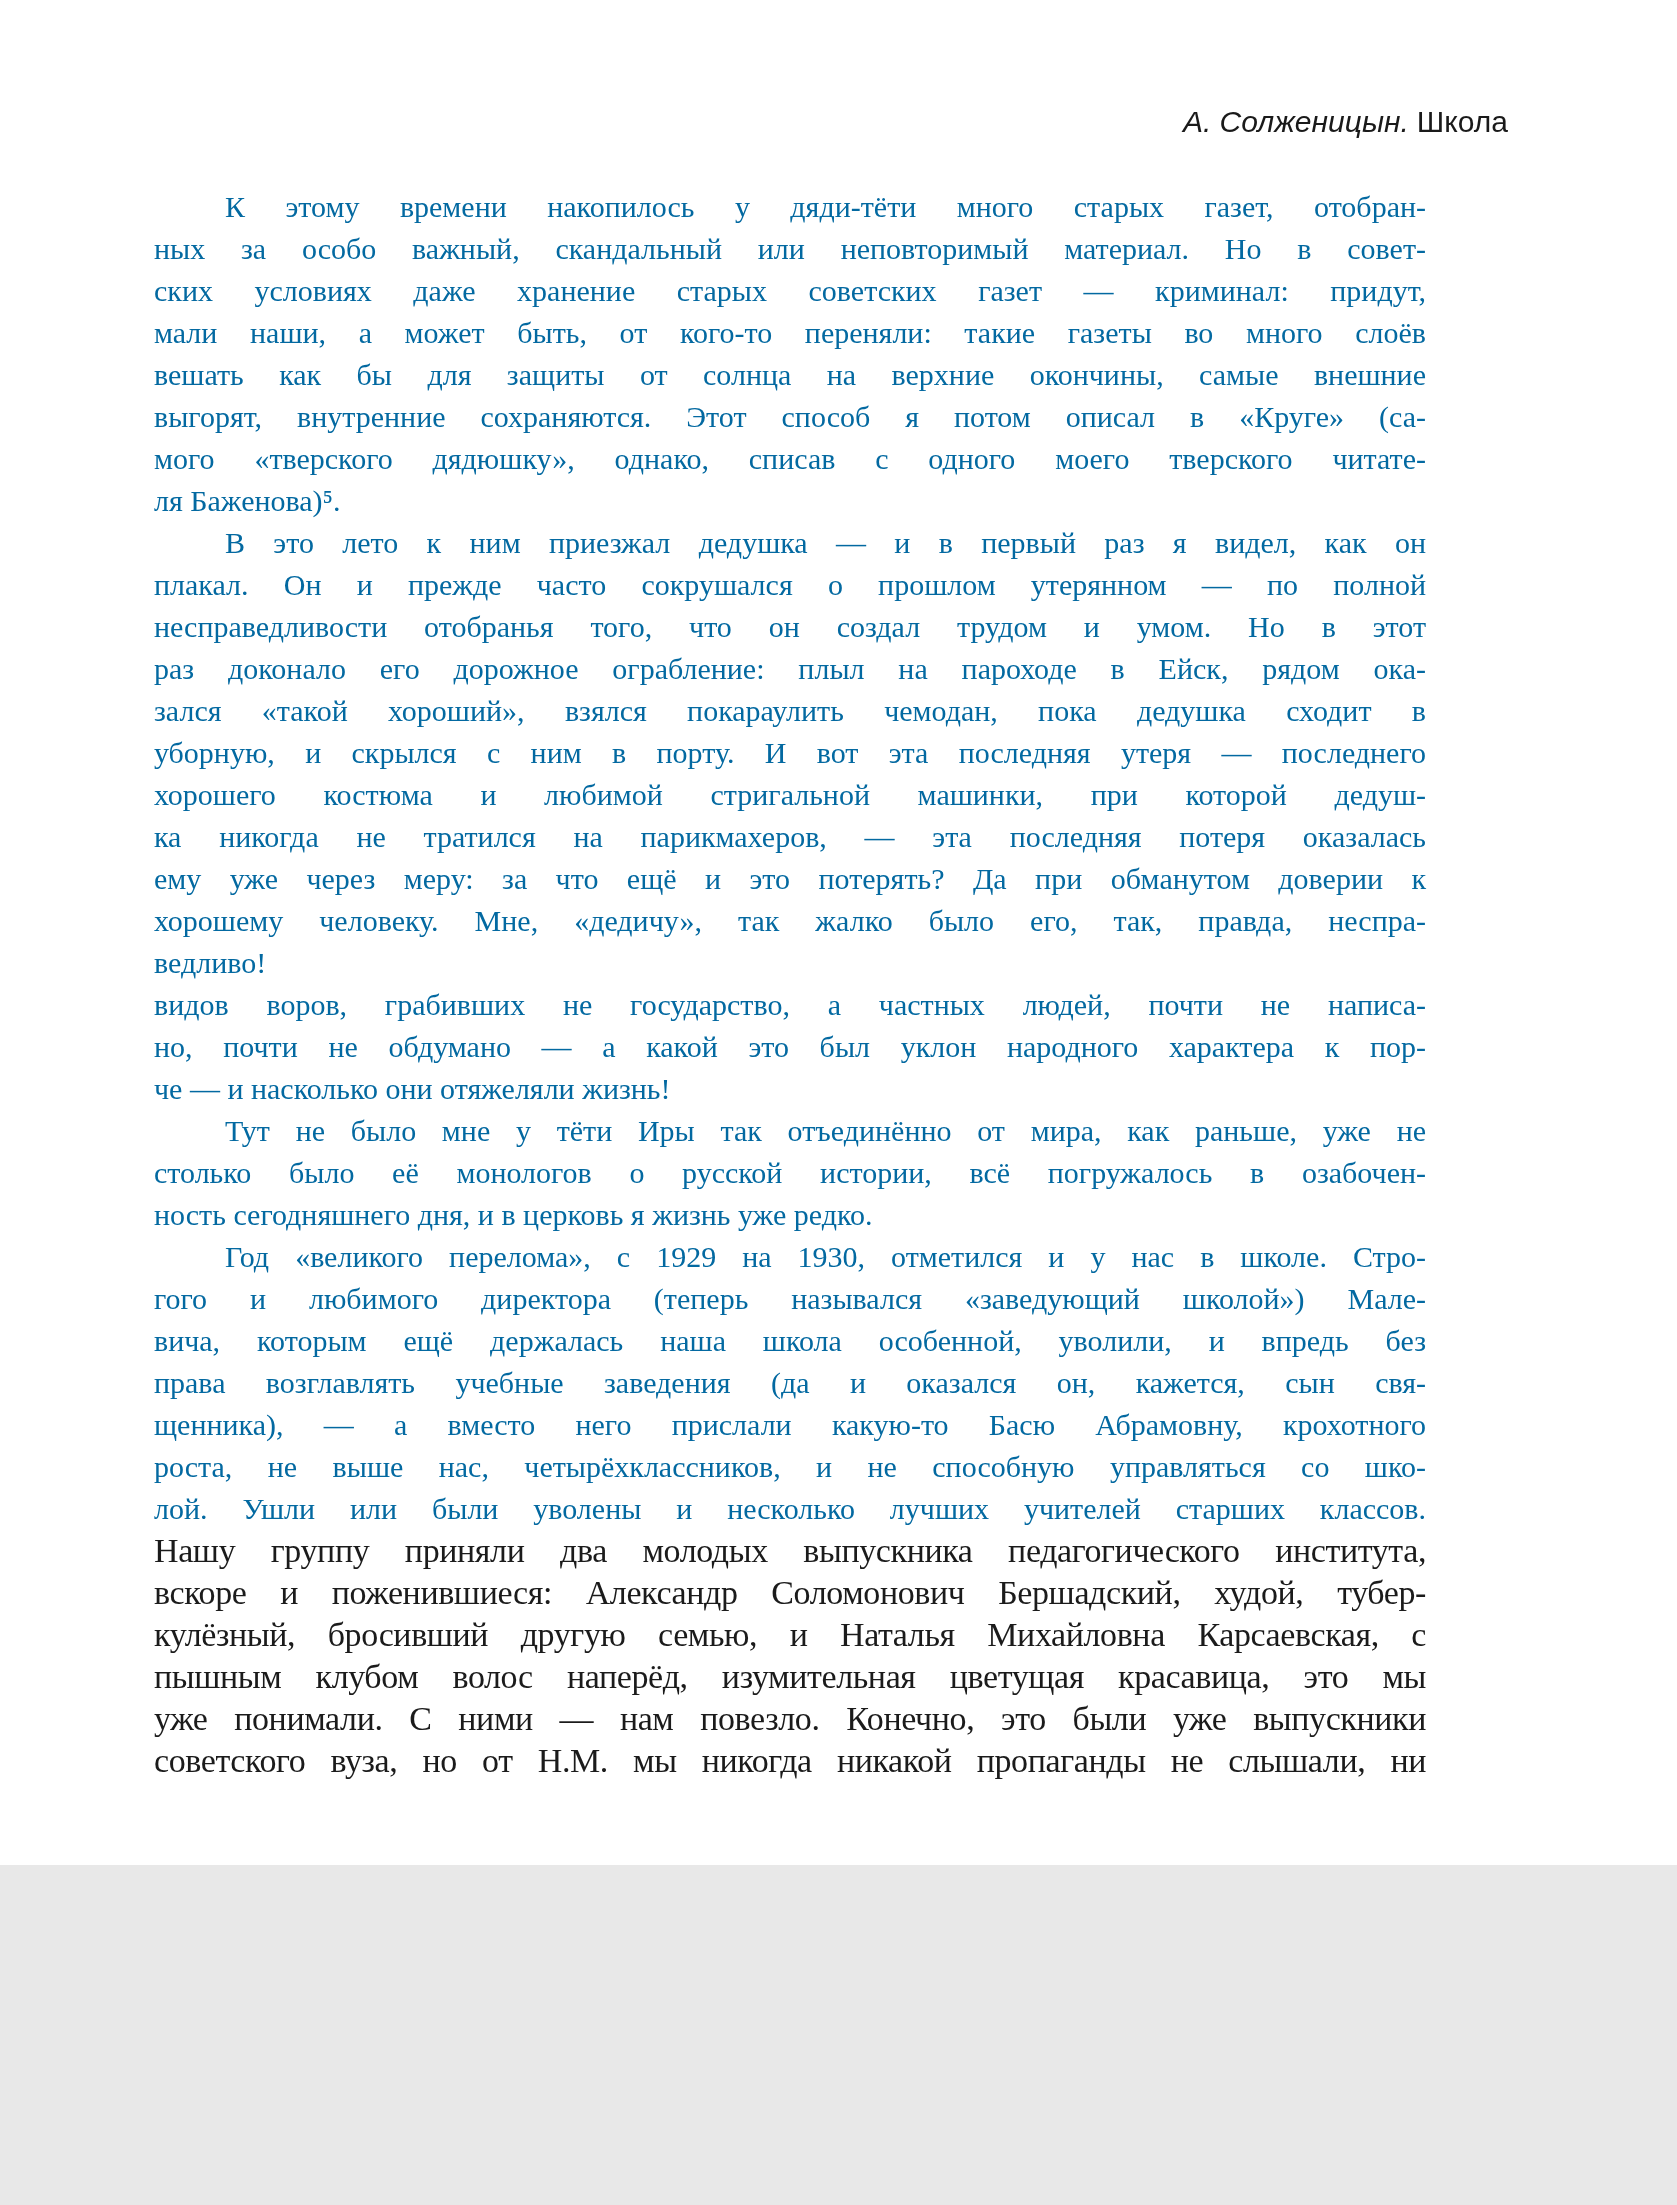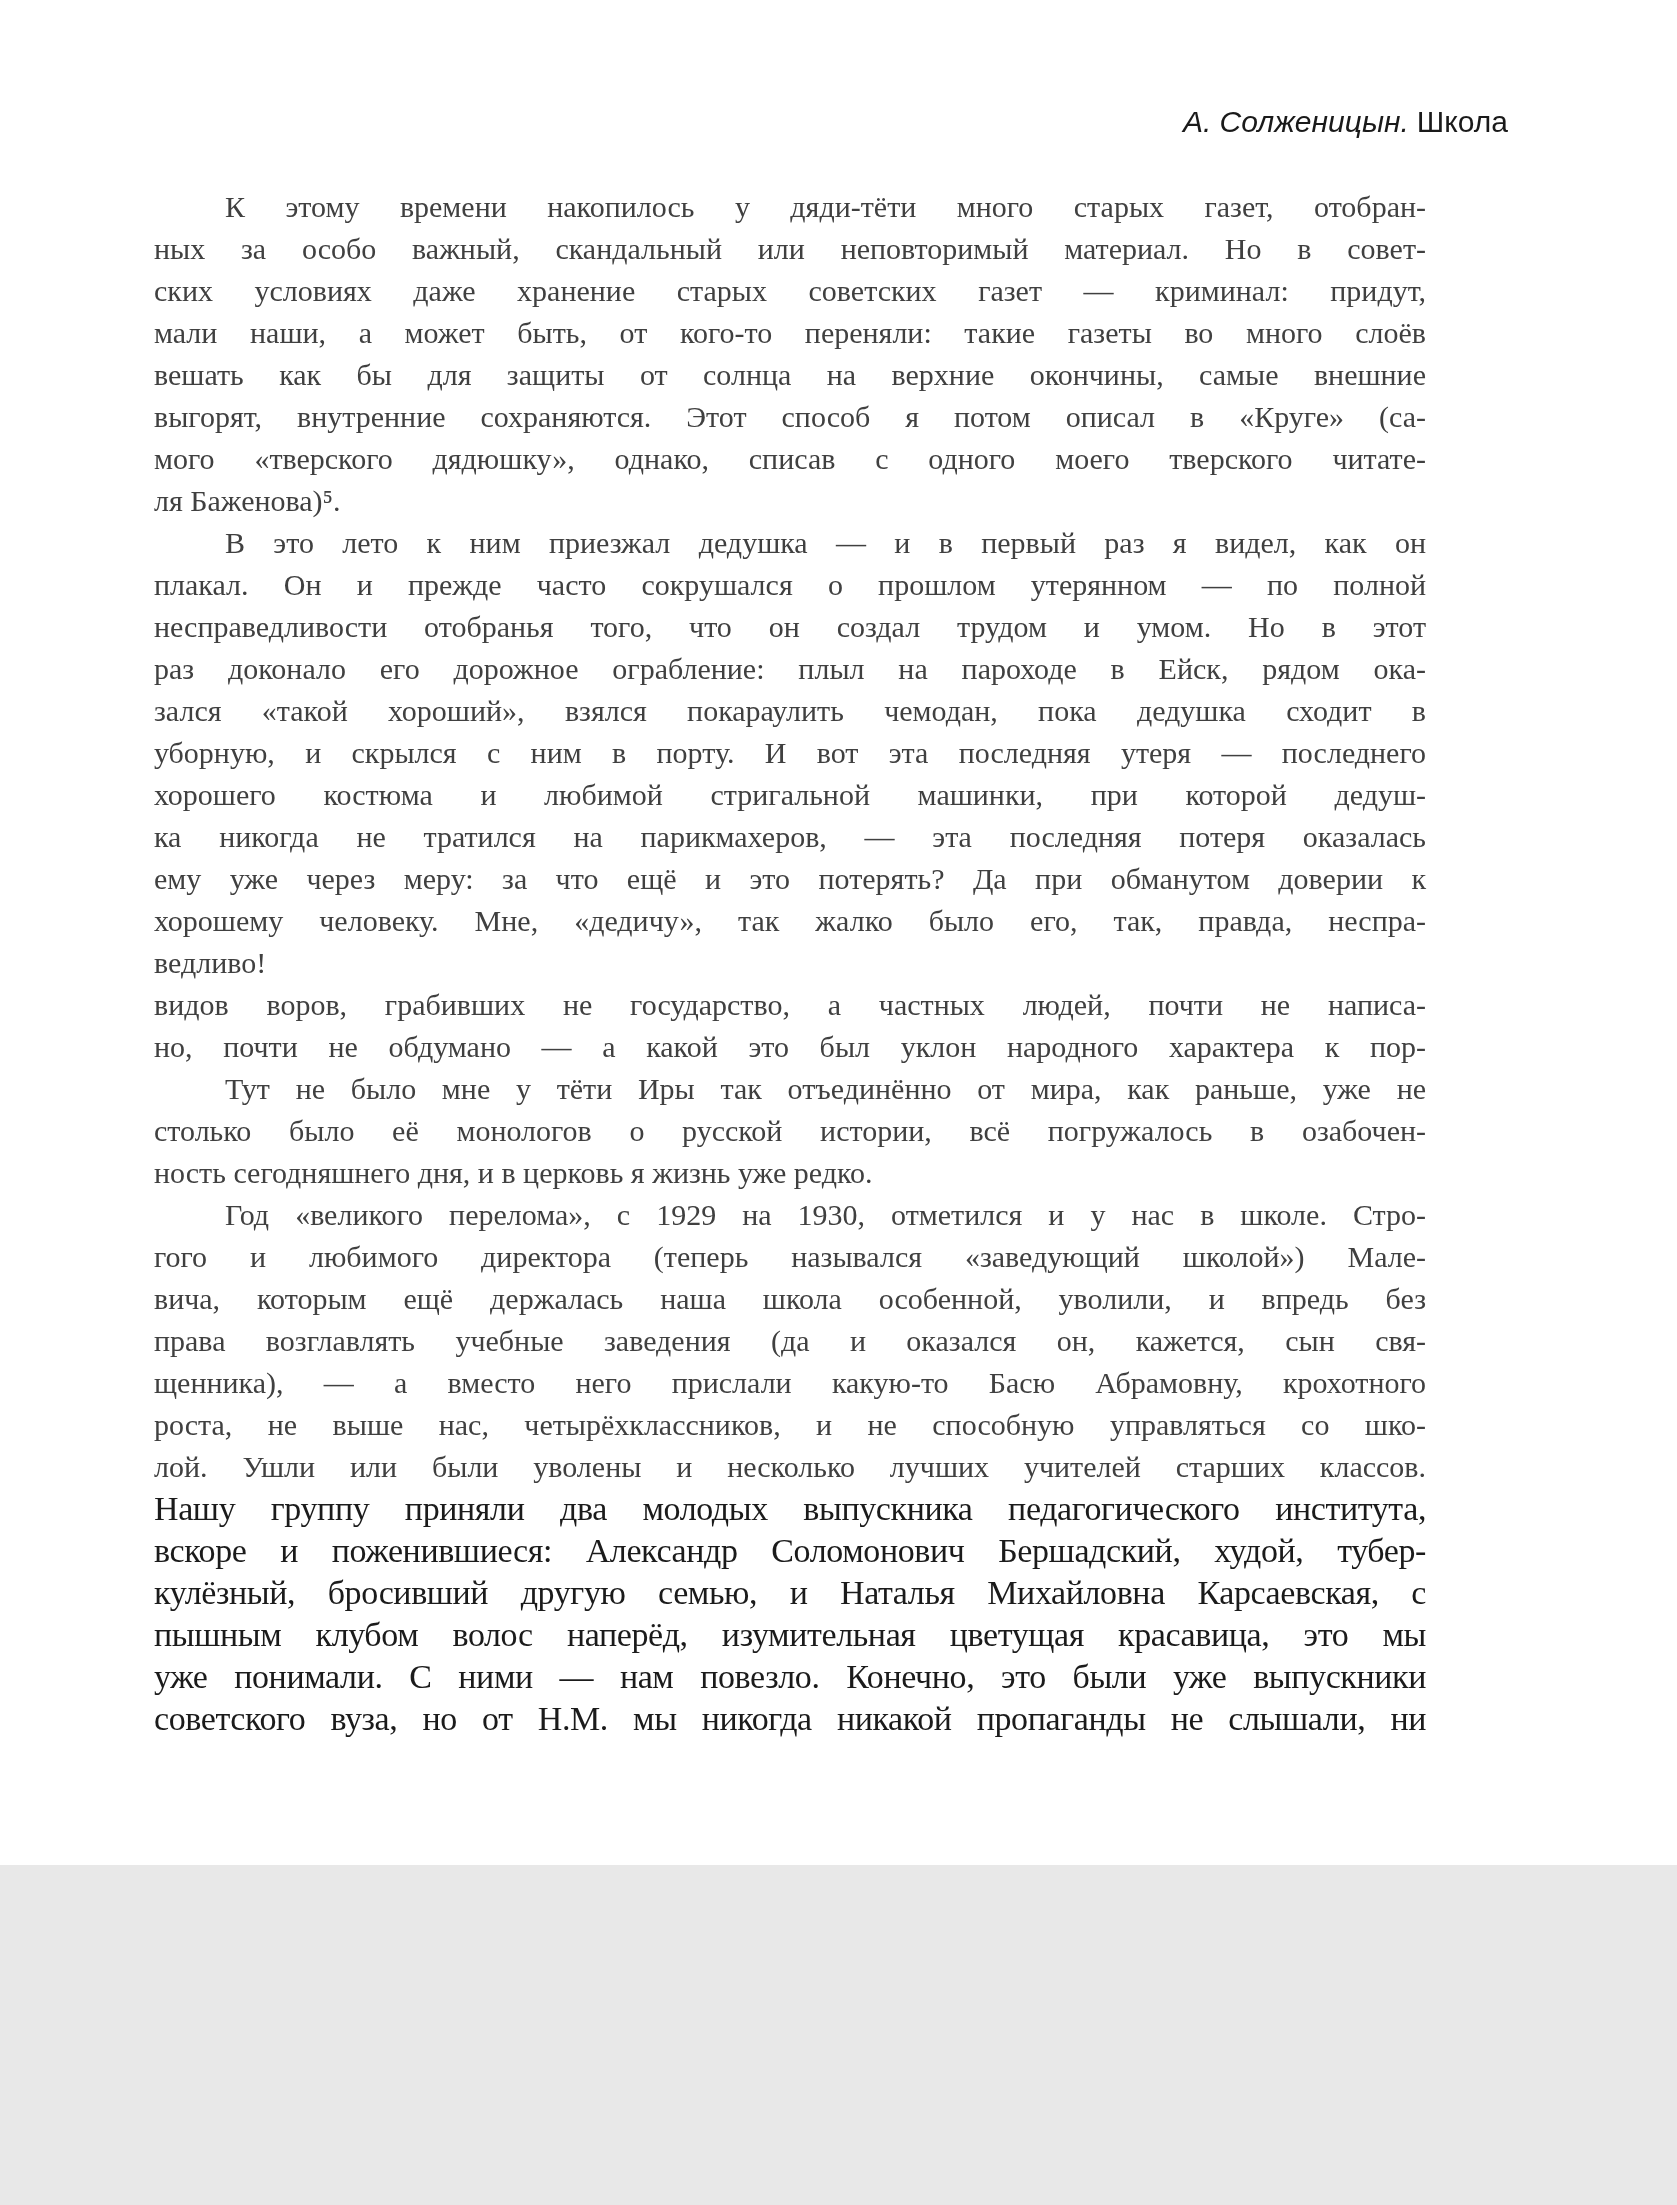--- a/index.html
+++ b/index.html
@@ -36,21 +36,21 @@
   .body-text {
     position: absolute;
     left: 154px;
     top: 186px;
     width: 1272px;
   }
   .line {
     height: 42px;
     line-height: 42px;
     font-size: 30px;
-    color: #404040;
+    color: #0369a1;
     text-align: justify;
     text-align-last: justify;
     white-space: nowrap;
   }
   .line.indent {
     text-indent: 71px;
   }
   .line.dark {
     color: #1b1b1b;
     font-size: 34px;
@@ -117,20 +117,21 @@
       <div class="line">раз доконало его дорожное ограбление: плыл на пароходе в Ейск, рядом ока-</div>
       <div class="line">зался «такой хороший», взялся покараулить чемодан, пока дедушка сходит в</div>
       <div class="line">уборную, и скрылся с ним в порту. И вот эта последняя утеря — последнего</div>
       <div class="line">хорошего костюма и любимой стригальной машинки, при которой дедуш-</div>
       <div class="line">ка никогда не тратился на парикмахеров, — эта последняя потеря оказалась</div>
       <div class="line">ему уже через меру: за что ещё и это потерять? Да при обманутом доверии к</div>
       <div class="line">хорошему человеку. Мне, «дедичу», так жалко было его, так, правда, неспра-</div>
       <div class="line nojust">ведливо!</div>
       <div class="line">видов воров, грабивших не государство, а частных людей, почти не написа-</div>
       <div class="line">но, почти не обдумано — а какой это был уклон народного характера к пор-</div>
+      <div class="line nojust">че — и насколько они отяжеляли жизнь!</div>
       <div class="line indent">Тут не было мне у тёти Иры так отъединённо от мира, как раньше, уже не</div>
       <div class="line">столько было её монологов о русской истории, всё погружалось в озабочен-</div>
       <div class="line nojust">ность сегодняшнего дня, и в церковь я жизнь уже редко.</div>
       <div class="line indent">Год «великого перелома», с 1929 на 1930, отметился и у нас в школе. Стро-</div>
       <div class="line">гого и любимого директора (теперь назывался «заведующий школой») Мале-</div>
       <div class="line">вича, которым ещё держалась наша школа особенной, уволили, и впредь без</div>
       <div class="line">права возглавлять учебные заведения (да и оказался он, кажется, сын свя-</div>
       <div class="line">щенника), — а вместо него прислали какую-то Басю Абрамовну, крохотного</div>
       <div class="line">роста, не выше нас, четырёхклассников, и не способную управляться со шко-</div>
       <div class="line">лой. Ушли или были уволены и несколько лучших учителей старших классов.</div>

